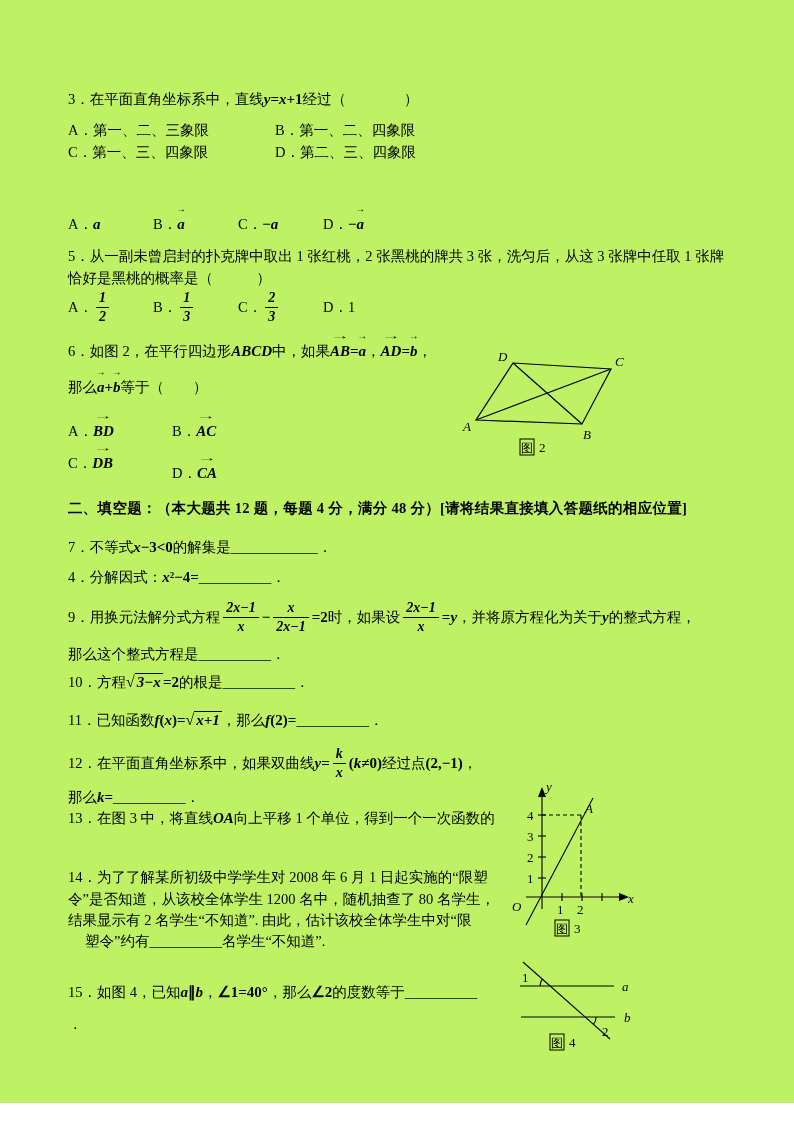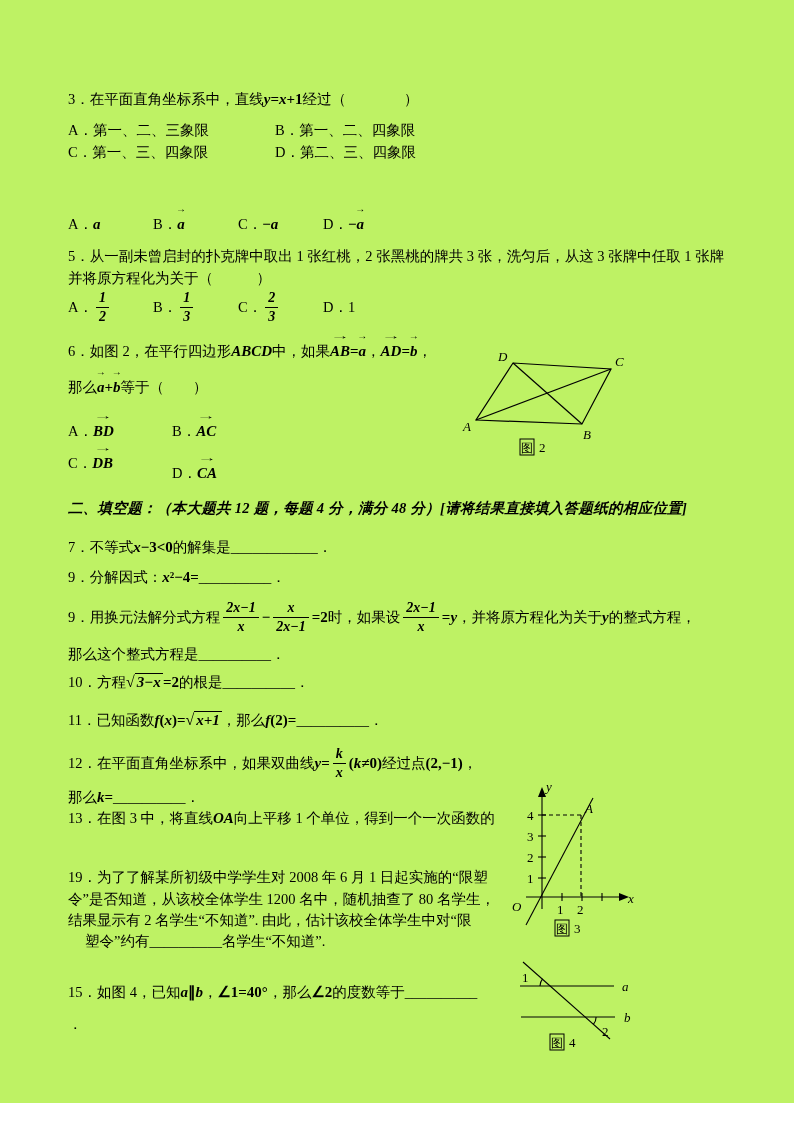--- a/index.html
+++ b/index.html
@@ -4,21 +4,21 @@
 <style>
   html,body{margin:0;padding:0;background:#ffffff;}
   .page{position:relative;width:794px;height:1103px;background:#bef264;color:#000;
         font-family:"Liberation Serif",serif;font-size:14.5px;overflow:hidden;}
   .line{position:absolute;white-space:nowrap;line-height:22px;}
   .line.tall{line-height:40px;}
   .line.frow{line-height:38px;}
   .seg-p{font-family:"Liberation Serif",serif;}
   .seg-b{font-family:"Liberation Serif",serif;font-weight:bold;font-size:15px;}
   .seg-m{font-family:"Liberation Serif",serif;font-weight:bold;font-style:italic;font-size:15px;}
-  .bold-title{font-weight:bold;letter-spacing:0.3px;font-style:italic;}
+  .bold-title{font-weight:bold;letter-spacing:0.3px;}
   .vec{position:relative;display:inline-block;}
   .vec::before{content:"→";position:absolute;top:-9px;left:50%;transform:translateX(-50%);
                font-size:10px;font-style:normal;font-weight:bold;line-height:1;}
   .vec2::before{transform:translateX(-50%) scaleX(1.9);}
   .frac{display:inline-block;vertical-align:middle;text-align:center;margin:0 3px;
         font-family:"Liberation Serif",serif;font-weight:bold;font-style:italic;
         font-size:14px;line-height:1.15;position:relative;top:-1px;}
   .frac .fn{display:block;padding:0 3px 1px;border-bottom:1.5px solid #000;}
   .frac .fd{display:block;padding:1px 3px 0;}
   .sqrt{font-family:"Liberation Serif",serif;font-weight:bold;white-space:nowrap;}
@@ -39,21 +39,21 @@
   <div class="line" style="left:275px;top:119px"><span class="seg-p">B．第一、二、四象限</span></div>
   <div class="line" style="left:68px;top:141px"><span class="seg-p">C．第一、三、四象限</span></div>
   <div class="line" style="left:275px;top:141px"><span class="seg-p">D．第二、三、四象限</span></div>
 
   <div class="line" style="left:68px;top:213px"><span class="seg-p">A．</span><span class="seg-m">a</span></div>
   <div class="line" style="left:153px;top:213px"><span class="seg-p">B．</span><span class="seg-m vec">a</span></div>
   <div class="line" style="left:238px;top:213px"><span class="seg-p">C．</span><span class="seg-b">−</span><span class="seg-m">a</span></div>
   <div class="line" style="left:323px;top:213px"><span class="seg-p">D．</span><span class="seg-b">−</span><span class="seg-m vec">a</span></div>
 
   <div class="line" style="left:68px;top:245px"><span class="seg-p">5．从一副未曾启封的扑克牌中取出 1 张红桃，2 张黑桃的牌共 3 张，洗匀后，从这 3 张牌中任取 1 张牌</span></div>
-  <div class="line" style="left:68px;top:267px"><span class="seg-p">并将原方程化为关于（　　　）</span></div>
+  <div class="line" style="left:68px;top:267px"><span class="seg-p">恰好是黑桃的概率是（　　　）</span></div>
   <div class="line frow" style="left:68px;top:288px"><span class="seg-p">A．</span><span class="frac"><span class="fn">1</span><span class="fd">2</span></span></div>
   <div class="line frow" style="left:153px;top:288px"><span class="seg-p">B．</span><span class="frac"><span class="fn">1</span><span class="fd">3</span></span></div>
   <div class="line frow" style="left:238px;top:288px"><span class="seg-p">C．</span><span class="frac"><span class="fn">2</span><span class="fd">3</span></span></div>
   <div class="line frow" style="left:323px;top:288px"><span class="seg-p">D．1</span></div>
 
   <div class="line" style="left:68px;top:340px"><span class="seg-p">6．如图 2，在平行四边形</span><span class="seg-m">ABCD</span><span class="seg-p">中，如果</span><span class="seg-m vec vec2">AB</span><span class="seg-b">=</span><span class="seg-m vec">a</span><span class="seg-p">，</span><span class="seg-m vec vec2">AD</span><span class="seg-b">=</span><span class="seg-m vec">b</span><span class="seg-p">，</span></div>
   <div class="line" style="left:68px;top:376px"><span class="seg-p">那么</span><span class="seg-m vec">a</span><span class="seg-b">+</span><span class="seg-m vec">b</span><span class="seg-p">等于（　　）</span></div>
   <div class="line" style="left:68px;top:420px"><span class="seg-p">A．</span><span class="seg-m vec vec2">BD</span></div>
   <div class="line" style="left:172px;top:420px"><span class="seg-p">B．</span><span class="seg-m vec vec2">AC</span></div>
   <div class="line" style="left:68px;top:452px"><span class="seg-p">C．</span><span class="seg-m vec vec2">DB</span></div>
@@ -70,34 +70,34 @@
     <text class="it" x="153" y="18">C</text>
     <text class="it" x="36" y="13">D</text>
     <rect x="58" y="91" width="14" height="16" fill="none" stroke="#000" stroke-width="1"></rect>
     <text class="cjk" x="59" y="104">图</text>
     <text x="77" y="104">2</text>
   </svg>
 
   <div class="line bold-title" style="left:68px;top:497px"><span class="seg-p">二、填空题：（本大题共 12 题，每题 4 分，满分 48 分）[请将结果直接填入答题纸的相应位置]</span></div>
 
   <div class="line" style="left:68px;top:536px"><span class="seg-p">7．不等式</span><span class="seg-m">x</span><span class="seg-b">−3&lt;0</span><span class="seg-p">的解集是</span><span class="seg-p">____________</span><span class="seg-p">．</span></div>
-  <div class="line" style="left:68px;top:566px"><span class="seg-p">9．分解因式：</span><span class="seg-m">x</span><span class="seg-b">²−4=</span><span class="seg-p">__________</span><span class="seg-p">．</span></div>
+  <div class="line" style="left:68px;top:566px"><span class="seg-p">4．分解因式：</span><span class="seg-m">x</span><span class="seg-b">²−4=</span><span class="seg-p">__________</span><span class="seg-p">．</span></div>
 
   <div class="line tall" style="left:68px;top:597px"><span class="seg-p">9．用换元法解分式方程</span><span class="frac"><span class="fn">2x−1</span><span class="fd">x</span></span><span class="seg-b">−</span><span class="frac"><span class="fn">x</span><span class="fd">2x−1</span></span><span class="seg-b">=2</span><span class="seg-p">时，如果设</span><span class="frac"><span class="fn">2x−1</span><span class="fd">x</span></span><span class="seg-b">=</span><span class="seg-m">y</span><span class="seg-p">，并将原方程化为关于</span><span class="seg-m">y</span><span class="seg-p">的整式方程，</span></div>
   <div class="line" style="left:68px;top:643px"><span class="seg-p">那么这个整式方程是</span><span class="seg-p">__________</span><span class="seg-p">．</span></div>
 
   <div class="line" style="left:68px;top:671px"><span class="seg-p">10．方程</span><span class="sqrt"><span class="rsign">√</span><span class="rad">3−x</span></span><span class="seg-b">=2</span><span class="seg-p">的根是</span><span class="seg-p">__________</span><span class="seg-p">．</span></div>
   <div class="line" style="left:68px;top:709px"><span class="seg-p">11．已知函数</span><span class="seg-m">f</span><span class="seg-b">(</span><span class="seg-m">x</span><span class="seg-b">)=</span><span class="sqrt"><span class="rsign">√</span><span class="rad">x+1</span></span><span class="seg-p">，那么</span><span class="seg-m">f</span><span class="seg-b">(2)=</span><span class="seg-p">__________</span><span class="seg-p">．</span></div>
 
   <div class="line tall" style="left:68px;top:743px"><span class="seg-p">12．在平面直角坐标系中，如果双曲线</span><span class="seg-m">y</span><span class="seg-b">=</span><span class="frac"><span class="fn">k</span><span class="fd">x</span></span><span class="seg-b">(</span><span class="seg-m">k</span><span class="seg-b">≠0)</span><span class="seg-p">经过点</span><span class="seg-b">(2,−1)</span><span class="seg-p">，</span></div>
   <div class="line" style="left:68px;top:786px"><span class="seg-p">那么</span><span class="seg-m">k</span><span class="seg-b">=</span><span class="seg-p">__________</span><span class="seg-p">．</span></div>
 
   <div class="line" style="left:68px;top:807px"><span class="seg-p">13．在图 3 中，将直线</span><span class="seg-m">OA</span><span class="seg-p">向上平移 1 个单位，得到一个一次函数的</span></div>
 
-  <div class="line" style="left:68px;top:866px"><span class="seg-p">19．为了了解某所初级中学学生对 2008 年 6 月 1 日起实施的“限塑</span></div>
+  <div class="line" style="left:68px;top:866px"><span class="seg-p">14．为了了解某所初级中学学生对 2008 年 6 月 1 日起实施的“限塑</span></div>
   <div class="line" style="left:68px;top:888px"><span class="seg-p">令”是否知道，从该校全体学生 1200 名中，随机抽查了 80 名学生，</span></div>
   <div class="line" style="left:68px;top:909px"><span class="seg-p">结果显示有 2 名学生“不知道”. 由此，估计该校全体学生中对“限</span></div>
   <div class="line" style="left:85px;top:930px"><span class="seg-p">塑令”约有</span><span class="seg-p">__________</span><span class="seg-p">名学生“不知道”.</span></div>
 
   <div class="line" style="left:68px;top:981px"><span class="seg-p">15．如图 4，已知</span><span class="seg-m">a</span><span class="seg-b">∥</span><span class="seg-m">b</span><span class="seg-p">，</span><span class="seg-b">∠1=40°</span><span class="seg-p">，那么</span><span class="seg-b">∠2</span><span class="seg-p">的度数等于</span><span class="seg-p">__________</span></div>
   <div class="line" style="left:68px;top:1013px"><span class="seg-p">．</span></div>
 
   <svg style="left:495px;top:782px" width="178" height="164" viewBox="0 0 178 164">
     <g stroke="#000" stroke-width="1.1" fill="none">
       <line x1="47" y1="12" x2="47" y2="127"></line>

